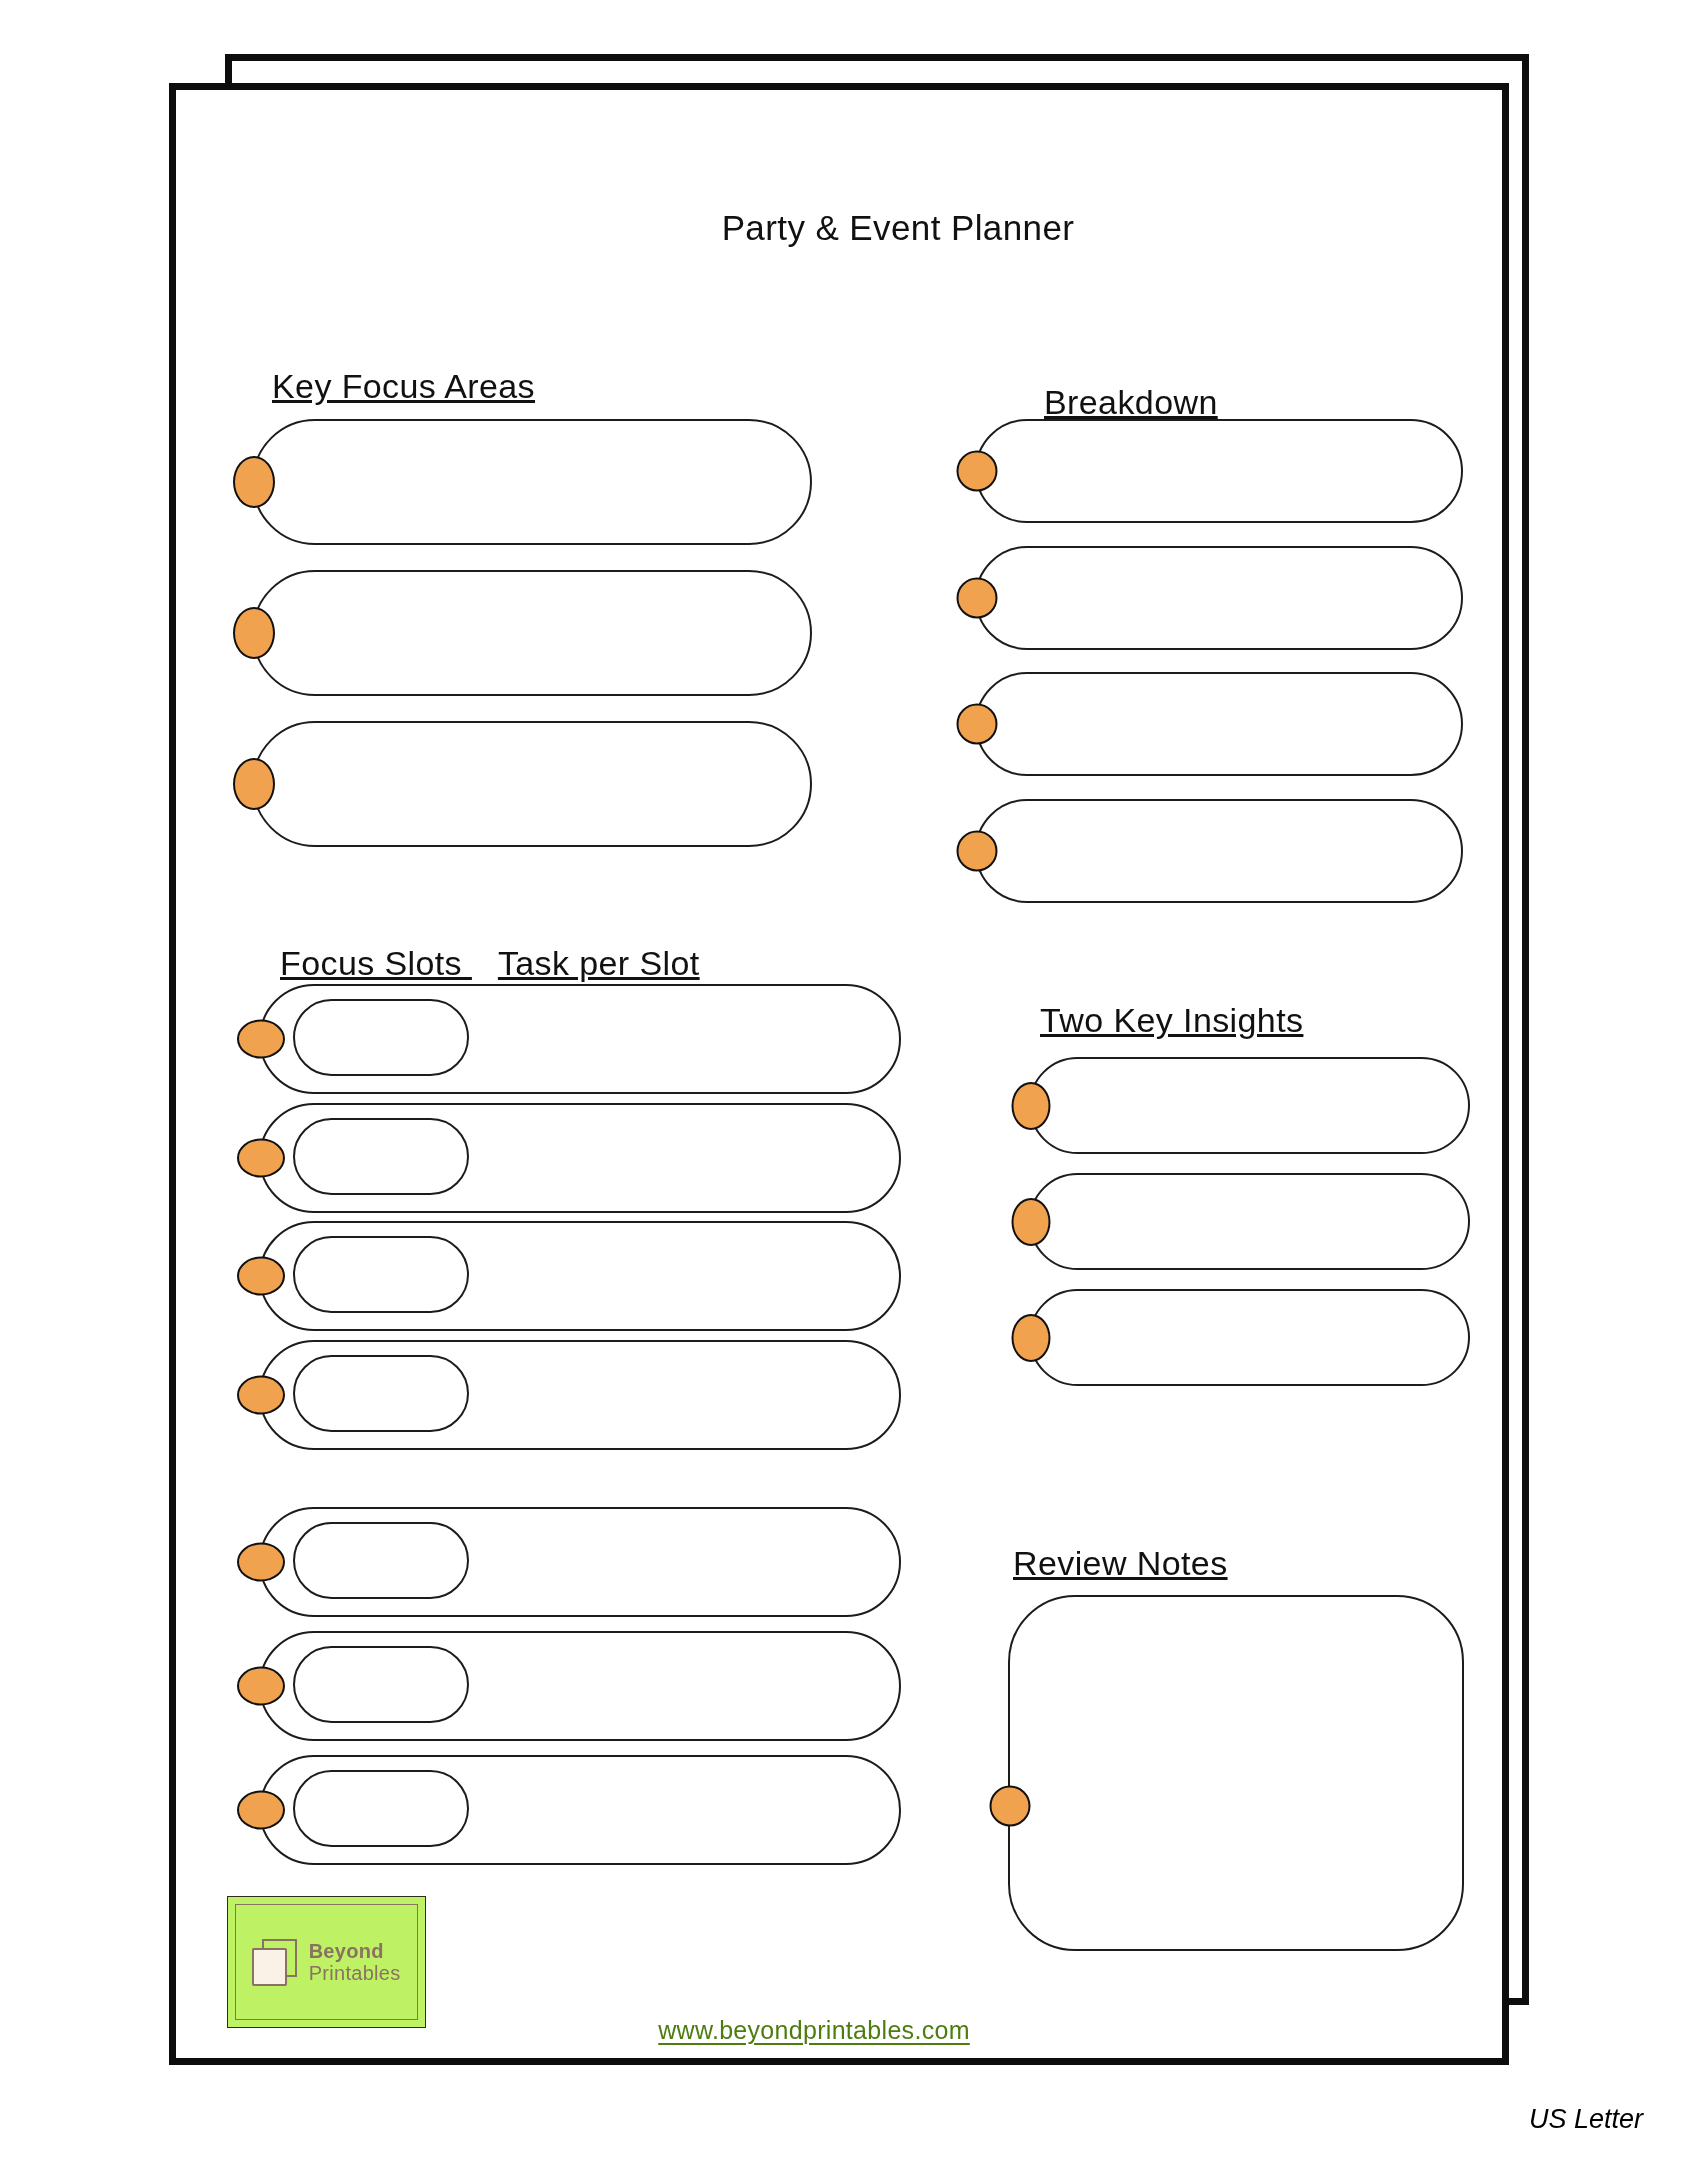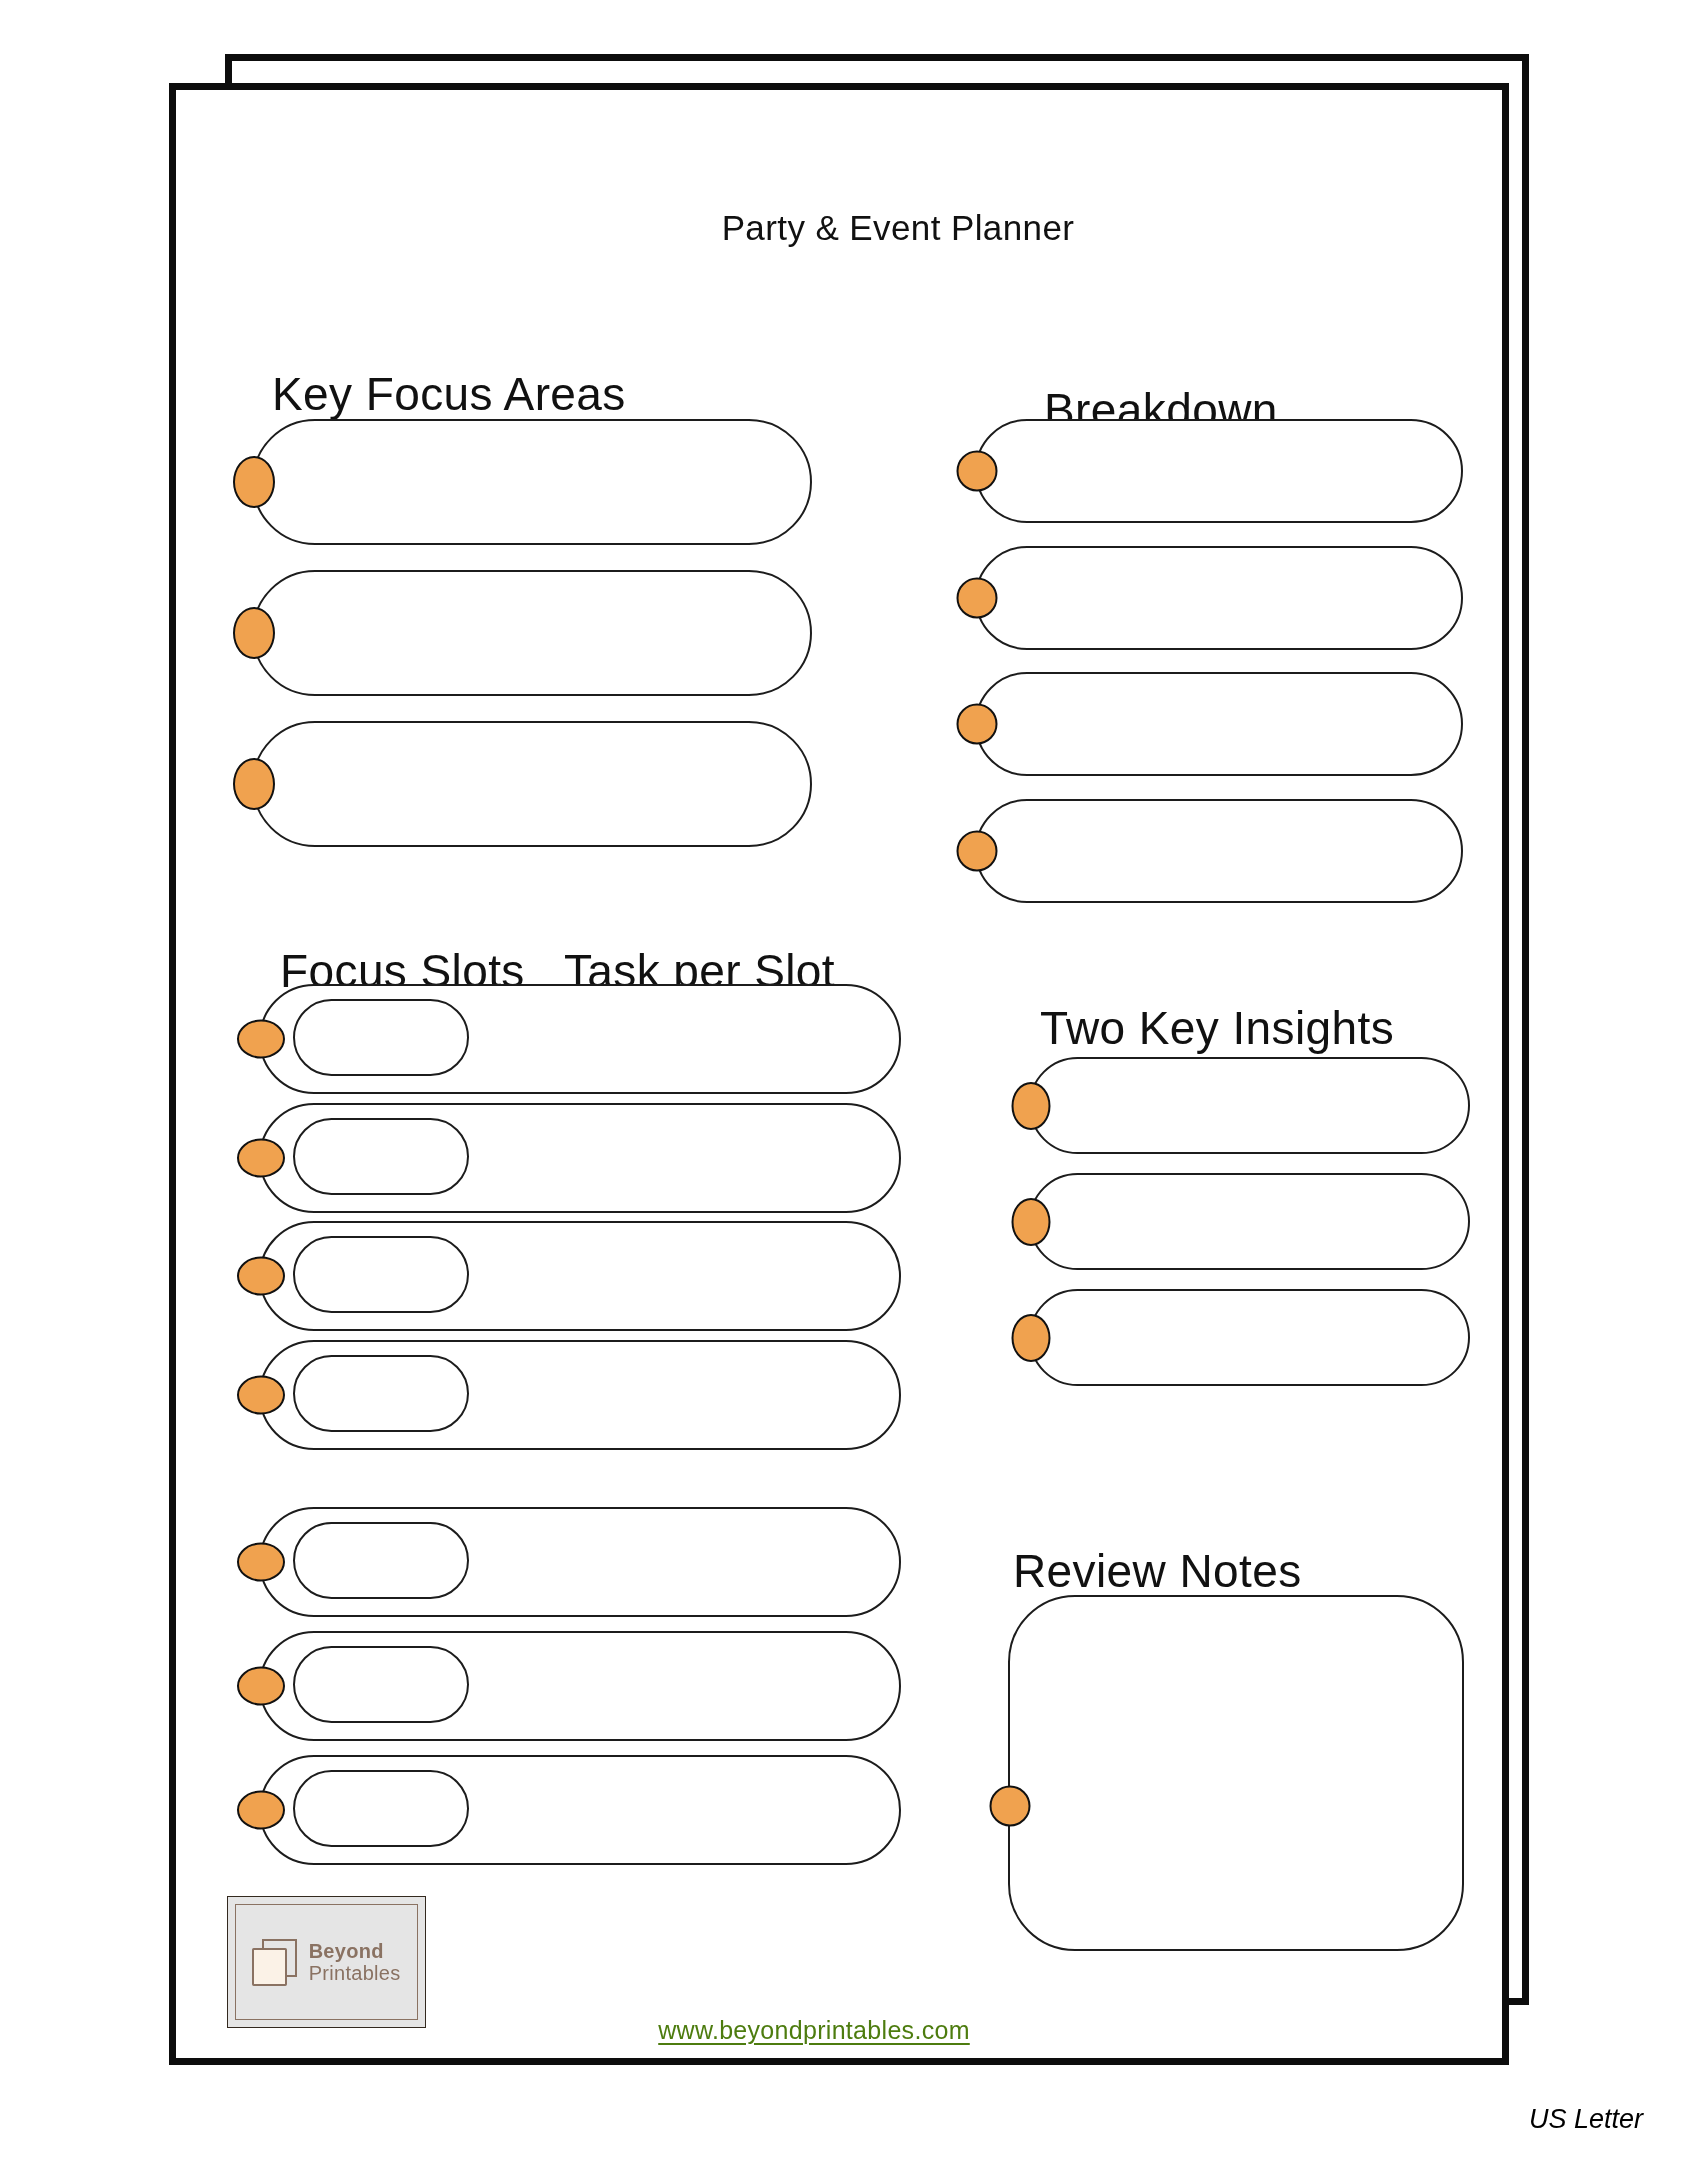--- a/index.html
+++ b/index.html
@@ -10,21 +10,21 @@
   .back-page{position:absolute;left:225px;top:54px;width:1304px;height:1951px;
     border:7px solid #0d0d0d;background:#ffffff;box-sizing:border-box;z-index:1;}
   .front-page{position:absolute;left:169px;top:83px;width:1340px;height:1982px;
     border:7px solid #0d0d0d;background:#ffffff;box-sizing:border-box;z-index:2;}
 
   .layer{position:absolute;left:0;top:0;width:100%;height:100%;z-index:3;}
 
   .page-title{position:absolute;left:688px;top:208px;width:420px;text-align:center;
     font-size:35px;letter-spacing:0.4px;}
 
-  .section-heading{position:absolute;font-size:46px;letter-spacing:0.4px;white-space:nowrap;}
+  .section-heading{position:absolute;font-size:34px;letter-spacing:0.4px;white-space:nowrap;text-decoration:underline;}
   .h-keyfocus{left:272px;top:367px;}
   .h-breakdown{left:1028px;top:383px;margin-left:16px;}
   .h-insights{left:1016px;top:1001px;margin-left:24px;}
   .h-review{left:1013px;top:1544px;}
   .h-focus-slots{left:280px;top:944px;}
   .h-focus-slots .part2{margin-left:26px;}
 
   .pill{position:relative;border:2.6px solid #1c1c1c;border-radius:864px;background:#ffffff;
     box-sizing:border-box;}
 
@@ -50,21 +50,21 @@
     border:2.6px solid #1c1c1c;border-radius:864px;background:#ffffff;box-sizing:border-box;}
 
   .ins-group{position:absolute;left:1029px;top:1057px;display:flex;flex-direction:column;gap:19px;}
   .ins-pill{width:441px;height:97px;}
 
   .review-box{position:absolute;left:1008px;top:1595px;width:456px;height:356px;
     border:2.6px solid #1c1c1c;border-radius:67px;background:#ffffff;box-sizing:border-box;}
   .review-box .dot{top:209px;}
 
   .logo{position:absolute;left:227px;top:1896px;width:199px;height:132px;
-    border:1.7px solid #33291f;background:#e5e5e5;box-sizing:border-box;}
+    border:1.7px solid #33291f;background:#bef264;box-sizing:border-box;}
   .logo-inner{position:absolute;left:7px;top:7px;right:7px;bottom:7px;
     border:1.7px solid #8A7262;display:flex;align-items:center;justify-content:center;gap:11.2px;}
   .pages-icon{position:relative;width:45px;height:47px;flex:0 0 auto;}
   .pg-back{position:absolute;right:0;top:0;width:35px;height:38px;
     border:2.2px solid #8A7262;box-sizing:border-box;}
   .pg-front{position:absolute;left:0;bottom:0;width:35px;height:38px;
     border:2.2px solid #8A7262;background:#FBF2E7;box-sizing:border-box;border-radius:1.7px;}
   .logo-text{color:#8A7262;font-size:20px;line-height:1.12;letter-spacing:0.3px;}
   .logo-line1{font-weight:700;}
   .logo-line2{font-weight:400;}

